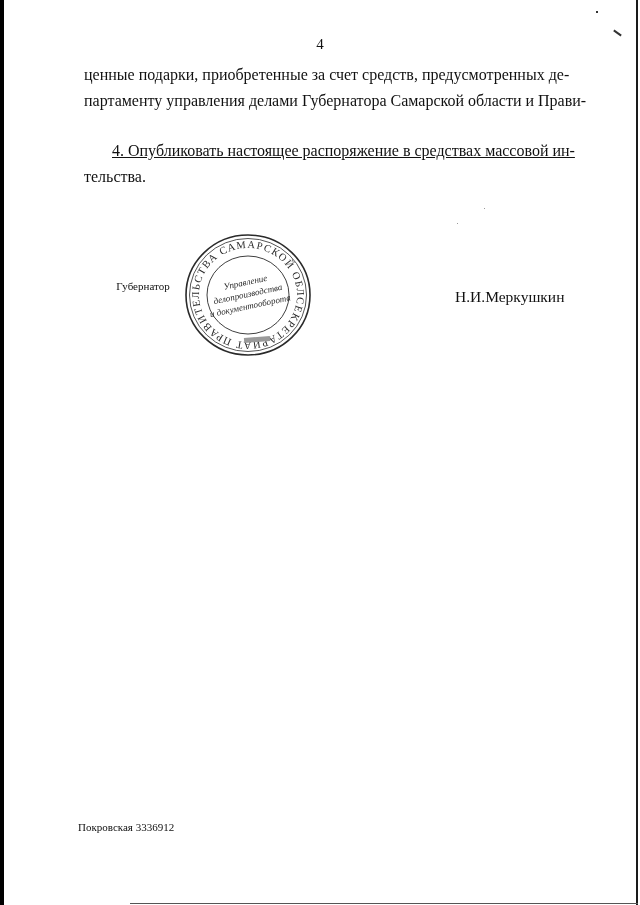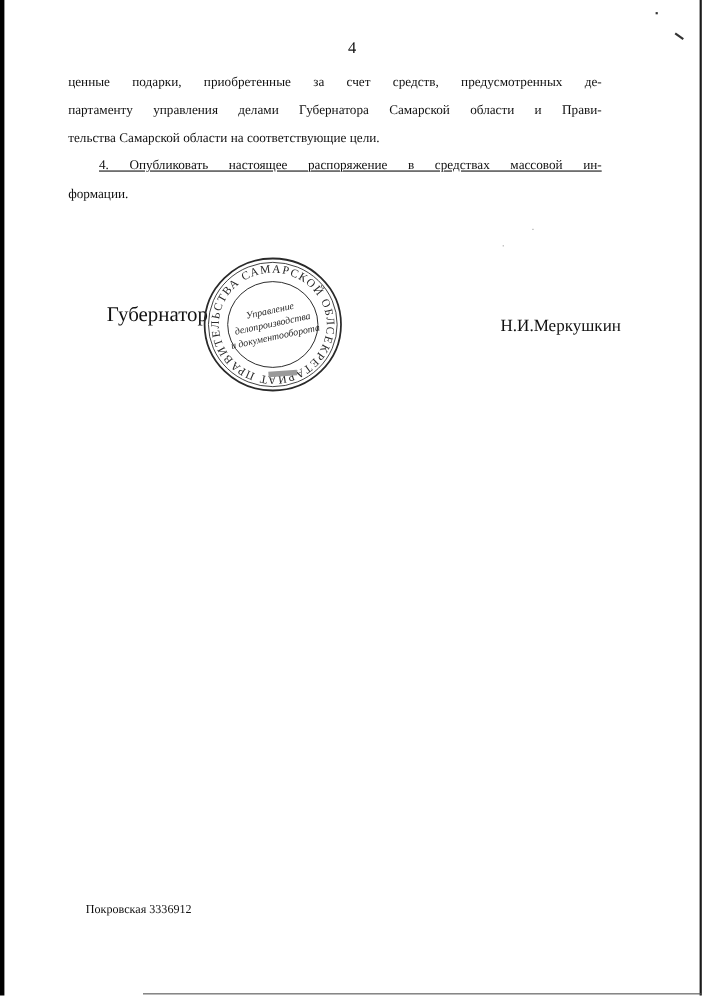--- a/index.html
+++ b/index.html
@@ -35,43 +35,43 @@
     }
     .page-number {
       position: absolute;
       top: 36px;
       left: 0; width: 640px;
       text-align: center;
       font-size: 15px;
     }
     .body-text {
       position: absolute;
-      left: 62px;
+      left: 84px;
       width: 485px;
-      font-size: 12px;
+      font-size: 16px;
       line-height: 25.5px;
     }
     .line {
       display: block;
       white-space: nowrap;
       text-align: justify;
       text-align-last: justify;
     }
     .line.last {
       text-align-last: left;
     }
     .indent {
       padding-left: 28px;
       text-decoration: underline;
     }
     .sig-left {
       position: absolute;
       left: 78px;
       top: 277px;
-      font-size: 19px;
+      font-size: 11px;
       line-height: 19px;
       text-align: center;
       width: 130px;
     }
     .sig-right {
       position: absolute;
       left: 455px;
       top: 288px;
       font-size: 15.5px;
     }
@@ -103,26 +103,25 @@
 <div class="speck" style="left:596px;top:11px;width:2px;height:2px;"></div>
 <div class="speck" style="left:613px;top:32px;width:9px;height:2px;transform:rotate(35deg);"></div>
 <div class="speck" style="left:484px;top:208px;width:1px;height:1px;background:#999;"></div>
 <div class="speck" style="left:457px;top:223px;width:1px;height:1px;background:#999;"></div>
 
 <div class="page-number">4</div>
 
 <div class="body-text" style="top:62px;">
   <span class="line">ценные подарки, приобретенные  за счет средств,  предусмотренных де-</span>
   <span class="line">партаменту управления делами Губернатора Самарской области и Прави-</span>
-  <span class="line last">тельства Самарской области на соответствующие цели.</span>
 </div>
 
 <div class="body-text" style="top:138px;">
   <span class="line indent">4. Опубликовать настоящее  распоряжение в средствах массовой ин-</span>
-  <span class="line last">формации.</span>
+  <span class="line last">тельства.</span>
 </div>
 
 <div class="sig-left">
   <div>Губернатор</div>
 </div>
 
 <div class="sig-right">Н.И.Меркушкин</div>
 
 <div class="stamp">
   <svg width="128" height="124" viewBox="0 0 128 124" xmlns="http://www.w3.org/2000/svg">

